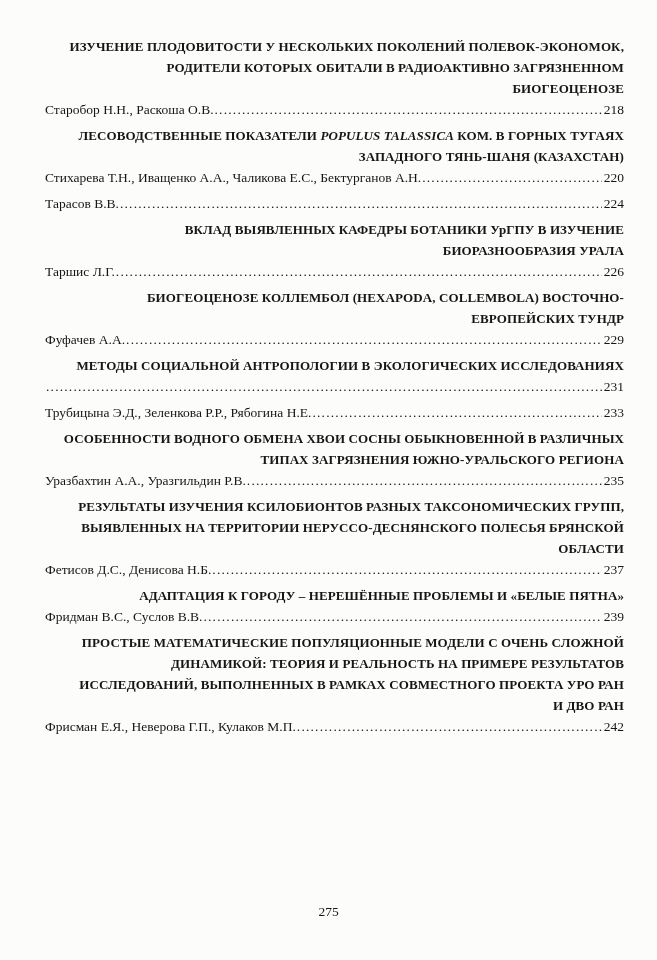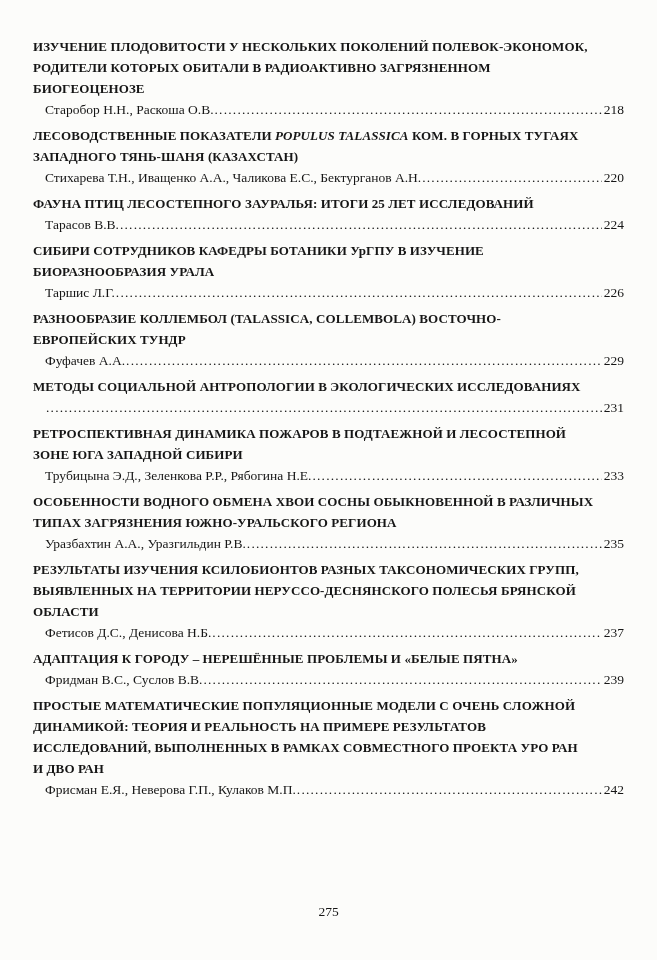--- a/index.html
+++ b/index.html
@@ -16,20 +16,21 @@
     overflow: hidden;
   }
   .content {
     position: absolute;
     left: 33px;
     top: 36px;
     width: 591px;
   }
   .entry {
     margin: 0 0 5px 0;
+    text-align: right;
   }
   .tline {
     font-weight: bold;
     font-size: 13px;
     line-height: 21px;
     letter-spacing: 0.1px;
     white-space: nowrap;
   }
   .tline .it {
     font-style: italic;
@@ -96,65 +97,58 @@
           <div class="tline"><span>ЛЕСОВОДСТВЕННЫЕ ПОКАЗАТЕЛИ </span><span class="it">POPULUS TALASSICA</span><span> КОМ. В ГОРНЫХ ТУГАЯХ</span></div>
           <div class="tline"><span>ЗАПАДНОГО ТЯНЬ-ШАНЯ (КАЗАХСТАН)</span></div>
         </div>
         <div class="aline arow">
           <span class="authors">Стихарева Т.Н., Иващенко А.А., Чаликова Е.С., Бектурганов А.Н.</span>
           <span class="dots"></span>
           <span class="pagenum">220</span>
         </div>
       </div>
       <div class="entry">
-        <div class="title">
-          <div class="tline"><span>ФАУНА ПТИЦ ЛЕСОСТЕПНОГО ЗАУРАЛЬЯ: ИТОГИ 25 ЛЕТ ИССЛЕДОВАНИЙ</span></div>
-        </div>
         <div class="aline arow">
           <span class="authors">Тарасов В.В.</span>
           <span class="dots"></span>
           <span class="pagenum">224</span>
         </div>
       </div>
       <div class="entry">
         <div class="title">
-          <div class="tline"><span>СИБИРИ СОТРУДНИКОВ КАФЕДРЫ БОТАНИКИ УрГПУ В ИЗУЧЕНИЕ</span></div>
+          <div class="tline"><span>ВКЛАД ВЫЯВЛЕННЫХ КАФЕДРЫ БОТАНИКИ УрГПУ В ИЗУЧЕНИЕ</span></div>
           <div class="tline"><span>БИОРАЗНООБРАЗИЯ УРАЛА</span></div>
         </div>
         <div class="aline arow">
           <span class="authors">Таршис Л.Г.</span>
           <span class="dots"></span>
           <span class="pagenum">226</span>
         </div>
       </div>
       <div class="entry">
         <div class="title">
-          <div class="tline"><span>РАЗНООБРАЗИЕ КОЛЛЕМБОЛ (TALASSICA, COLLEMBOLA) ВОСТОЧНО-</span></div>
+          <div class="tline"><span>БИОГЕОЦЕНОЗЕ КОЛЛЕМБОЛ (HEXAPODA, COLLEMBOLA) ВОСТОЧНО-</span></div>
           <div class="tline"><span>ЕВРОПЕЙСКИХ ТУНДР</span></div>
         </div>
         <div class="aline arow">
           <span class="authors">Фуфачев А.А.</span>
           <span class="dots"></span>
           <span class="pagenum">229</span>
         </div>
       </div>
       <div class="entry">
         <div class="title">
           <div class="tline"><span>МЕТОДЫ СОЦИАЛЬНОЙ АНТРОПОЛОГИИ В ЭКОЛОГИЧЕСКИХ ИССЛЕДОВАНИЯХ</span></div>
         </div>
         <div class="aline arow">
           <span class="dots"></span>
           <span class="pagenum">231</span>
         </div>
       </div>
       <div class="entry">
-        <div class="title">
-          <div class="tline"><span>РЕТРОСПЕКТИВНАЯ ДИНАМИКА ПОЖАРОВ В ПОДТАЕЖНОЙ И ЛЕСОСТЕПНОЙ</span></div>
-          <div class="tline"><span>ЗОНЕ ЮГА ЗАПАДНОЙ СИБИРИ</span></div>
-        </div>
         <div class="aline arow">
           <span class="authors">Трубицына Э.Д., Зеленкова Р.Р., Рябогина Н.Е.</span>
           <span class="dots"></span>
           <span class="pagenum">233</span>
         </div>
       </div>
       <div class="entry">
         <div class="title">
           <div class="tline"><span>ОСОБЕННОСТИ ВОДНОГО ОБМЕНА ХВОИ СОСНЫ ОБЫКНОВЕННОЙ В РАЗЛИЧНЫХ</span></div>
           <div class="tline"><span>ТИПАХ ЗАГРЯЗНЕНИЯ ЮЖНО-УРАЛЬСКОГО РЕГИОНА</span></div>

